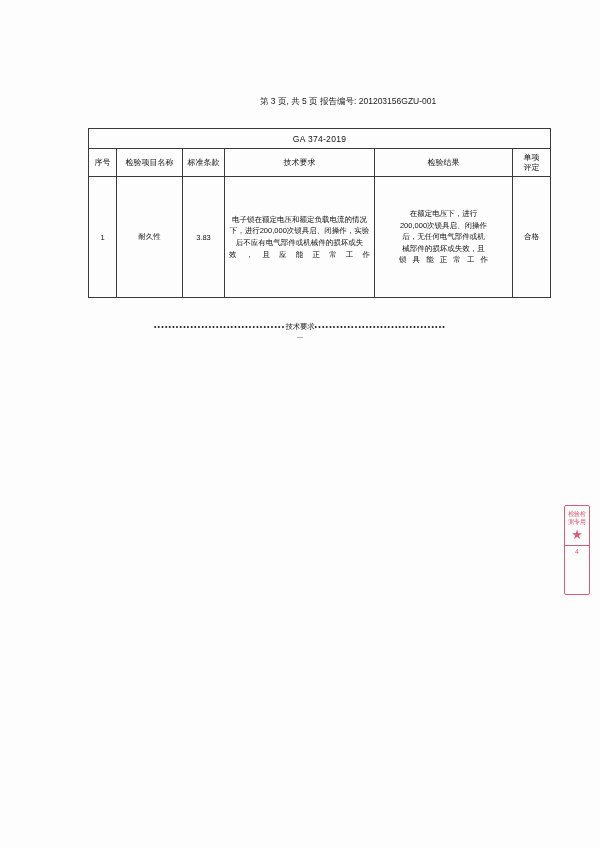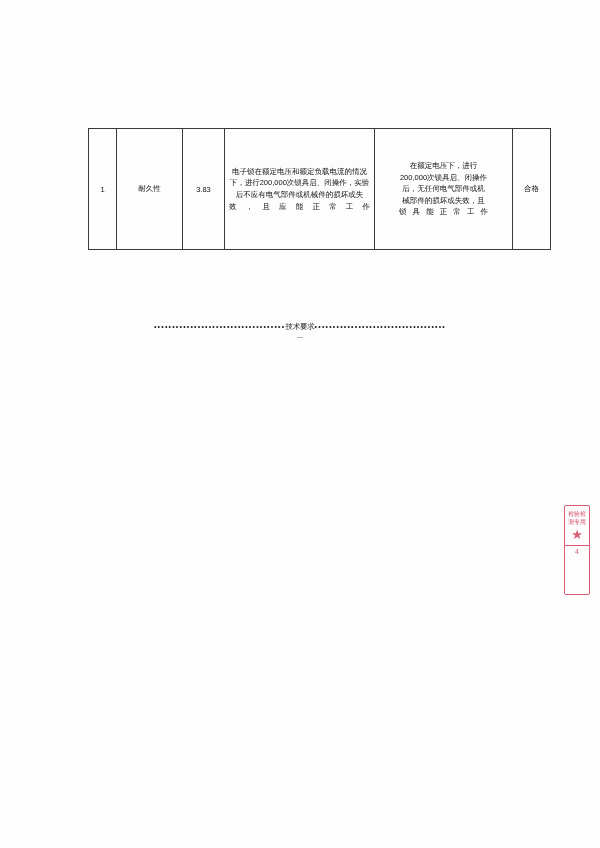--- a/index.html
+++ b/index.html
@@ -195,32 +195,50 @@
     white-space: nowrap;
     font-size: 7.5px;
   }
 </style>
 </head>
 <body>
 
 <div class="page">
   <div class="sheet">
 
+    <div class="header-row">
+      <div class="header-page">第 3 页, 共 5 页</div>
+      <div class="header-report">报告编号: 201203156GZU-001</div>
+    </div>
 
     <div class="table-wrap">
       <table class="maintable">
         <colgroup>
           <col class="c1">
             <col class="c2">
             <col class="c3">
             <col class="c4">
             <col class="c5">
             <col class="c6">
         </colgroup>
         <tbody>
+          <tr>
+            <td class="std-title" colspan="6">GA 374-2019</td>
+          </tr>
+          <tr class="col-head">
+            <td>序号</td>
+            <td>检验项目名称</td>
+            <td>标准条款</td>
+            <td>技术要求</td>
+            <td>检验结果</td>
+            <td class="two-line">
+              <div>单项</div>
+              <div>评定</div>
+            </td>
+          </tr>
           <tr class="body-row">
             <td>1</td>
             <td>耐久性</td>
             <td>3.83</td>
             <td class="cell-just">电子锁在额定电压和额定负载电流的情况下，进行200,000次锁具启、闭操作，实验后不应有电气部件或机械件的损坏或失效，且应能正常工作</td>
             <td class="cell-just2">在额定电压下，进行200,000次锁具启、闭操作后，无任何电气部件或机械部件的损坏或失效，且锁具能正常工作</td>
             <td>合格</td>
           </tr>
         </tbody>
       </table>

